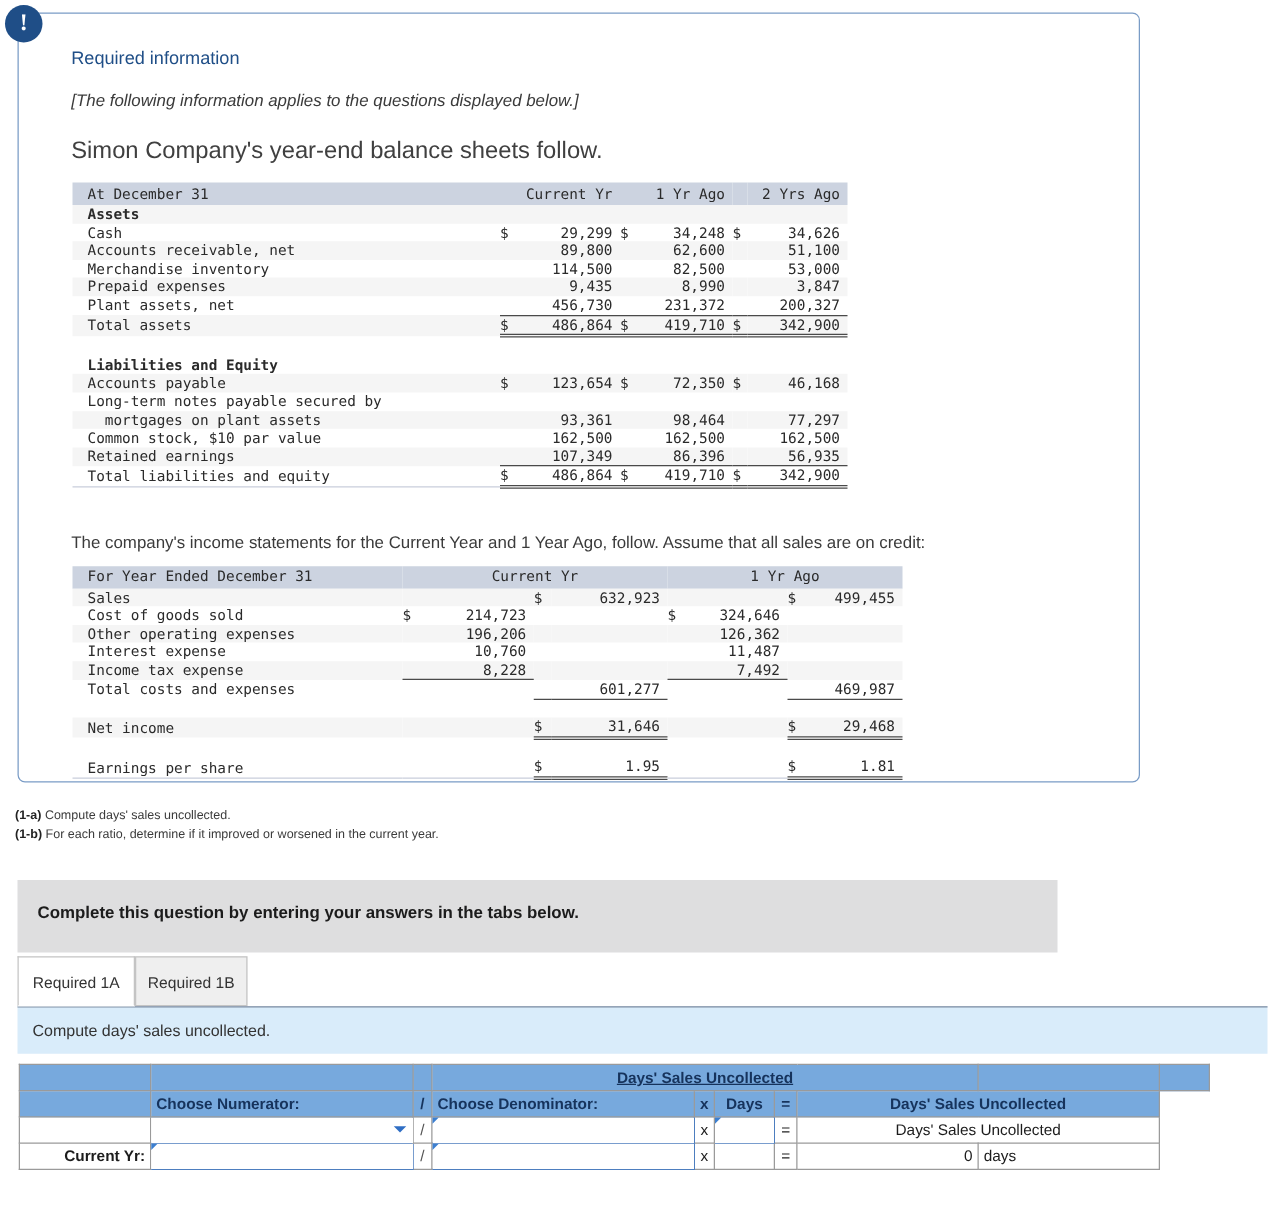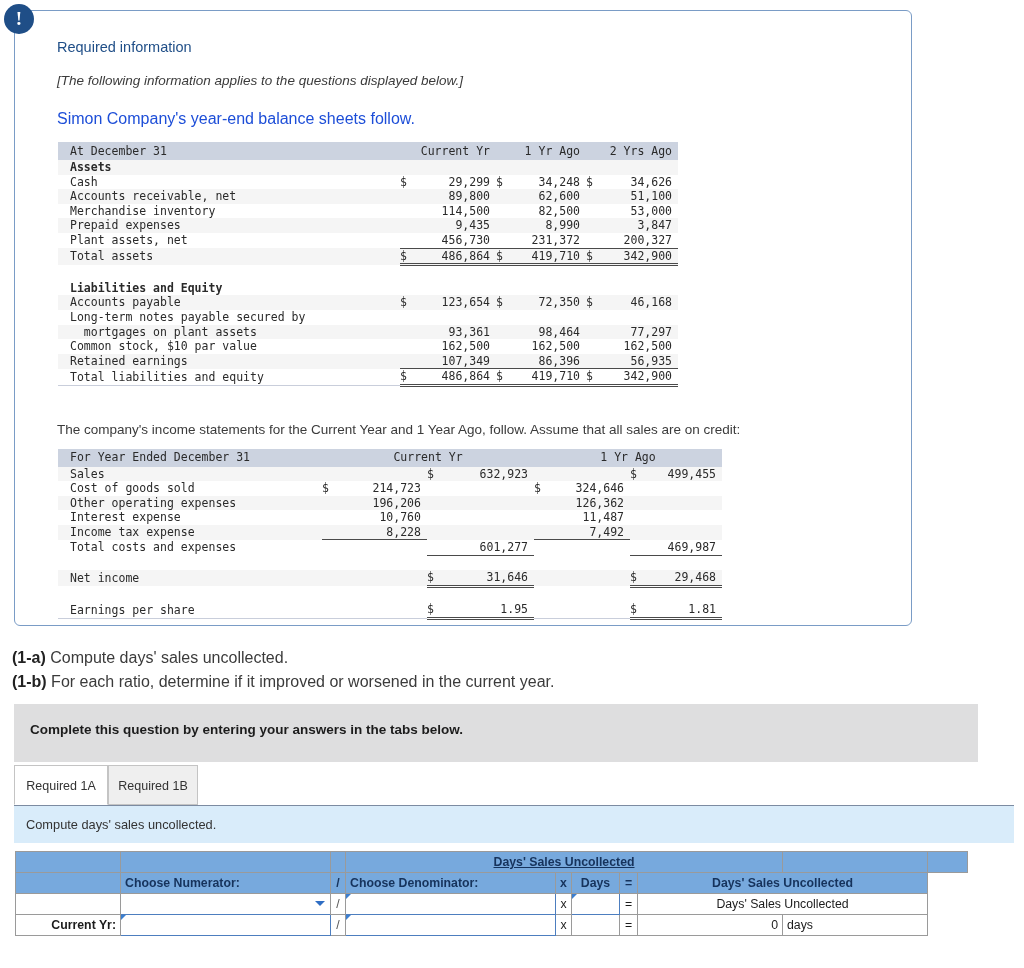--- a/index.html
+++ b/index.html
@@ -54,22 +54,22 @@
     font-size: 14.5px;
     margin: 0 0 18px 0;
   }
   .req-italic {
     font-style: italic;
     font-size: 13.5px;
     color: #3b3b3b;
     margin: 0 0 22px 0;
   }
   .req-line {
-    font-size: 16px;
-    color: #1d4ed8;
+    font-size: 19px;
+    color: #404040;
     margin: 0 0 14px 0;
   }
   .req-line2 {
     font-size: 13.5px;
     color: #3b3b3b;
     margin: 20px 0 12px 0;
   }
 
   
   .fin-wrap { padding-left: 1px; }
@@ -98,32 +98,32 @@
   }
   .spacer-row td { height: 7px; line-height: 7px; }
   .botline td { border-top: 1px solid #c9cedb; height: 3px; line-height: 3px; }
 
   
   .prompts {
     position: absolute;
     left: 12px;
     top: 646px;
     width: 900px;
-    font-size: 16px;
+    font-size: 10px;
     color: #3b3b3b;
     line-height: 1.48;
   }
   .prompts b { color: #222222; }
 
   
   .gray-bar {
     position: absolute;
     left: 14px;
     top: 704px;
-    width: 964px;
+    width: 832px;
     height: 58px;
     background: #dededf;
     box-sizing: border-box;
   }
   .gray-bar-text {
     position: absolute;
     left: 16px;
     top: 18px;
     font-weight: bold;
     font-size: 13.5px;

